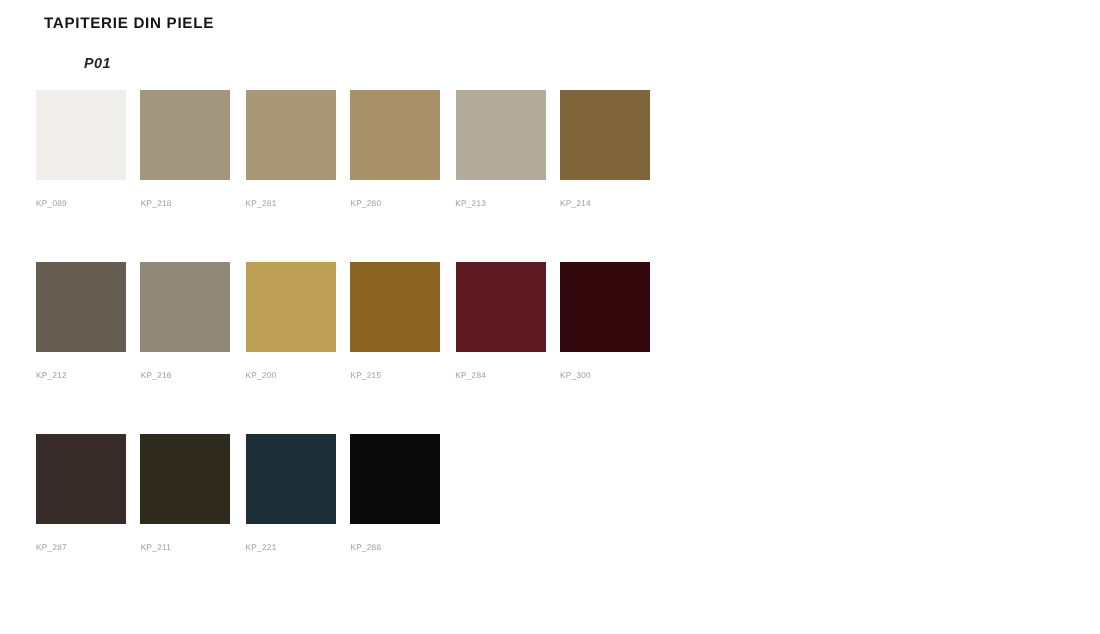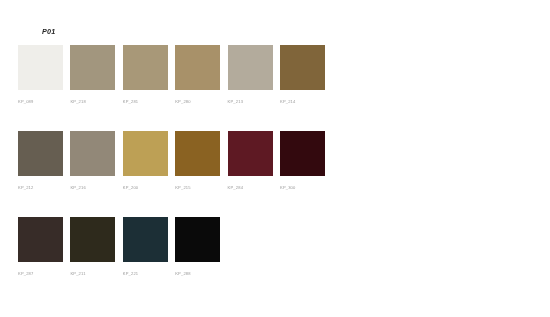--- a/index.html
+++ b/index.html
@@ -72,20 +72,21 @@
     letter-spacing: 0.15px;
     color: #9a9a9a;
     white-space: nowrap;
   }
 </style>
 </head>
 <body>
 
 <div class="page">
 
+  <div class="page-title">TAPITERIE DIN PIELE</div>
 
   <div class="section-label">P01</div>
 
   <div class="swatch-grid">
       <div class="swatch-row">
         <div class="swatch-cell" style="left: 0px;">
           <span class="swatch-chip" title="KP_089" style="background: rgb(239, 238, 234);"></span>
           <span class="swatch-code">KP_089</span>
         </div>
         <div class="swatch-cell" style="left: 52.4px;">

